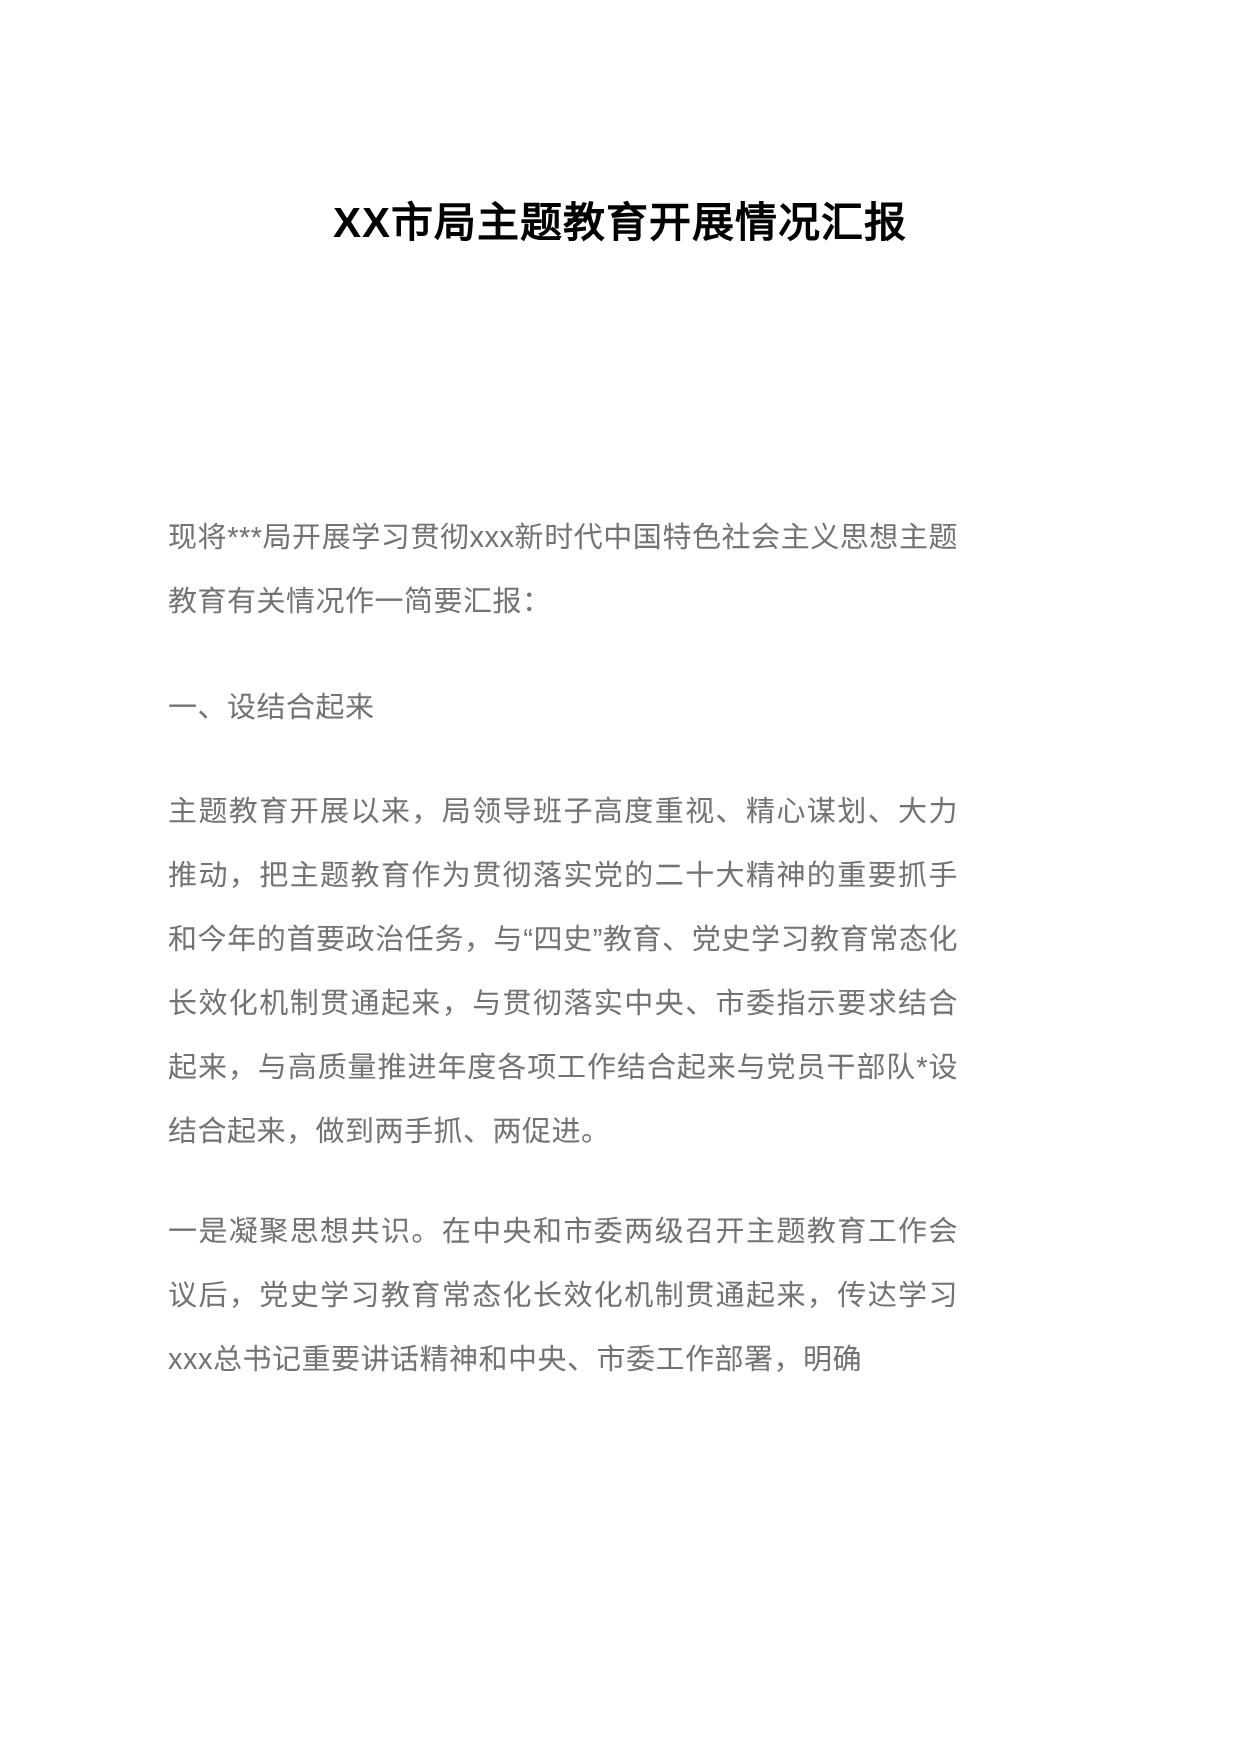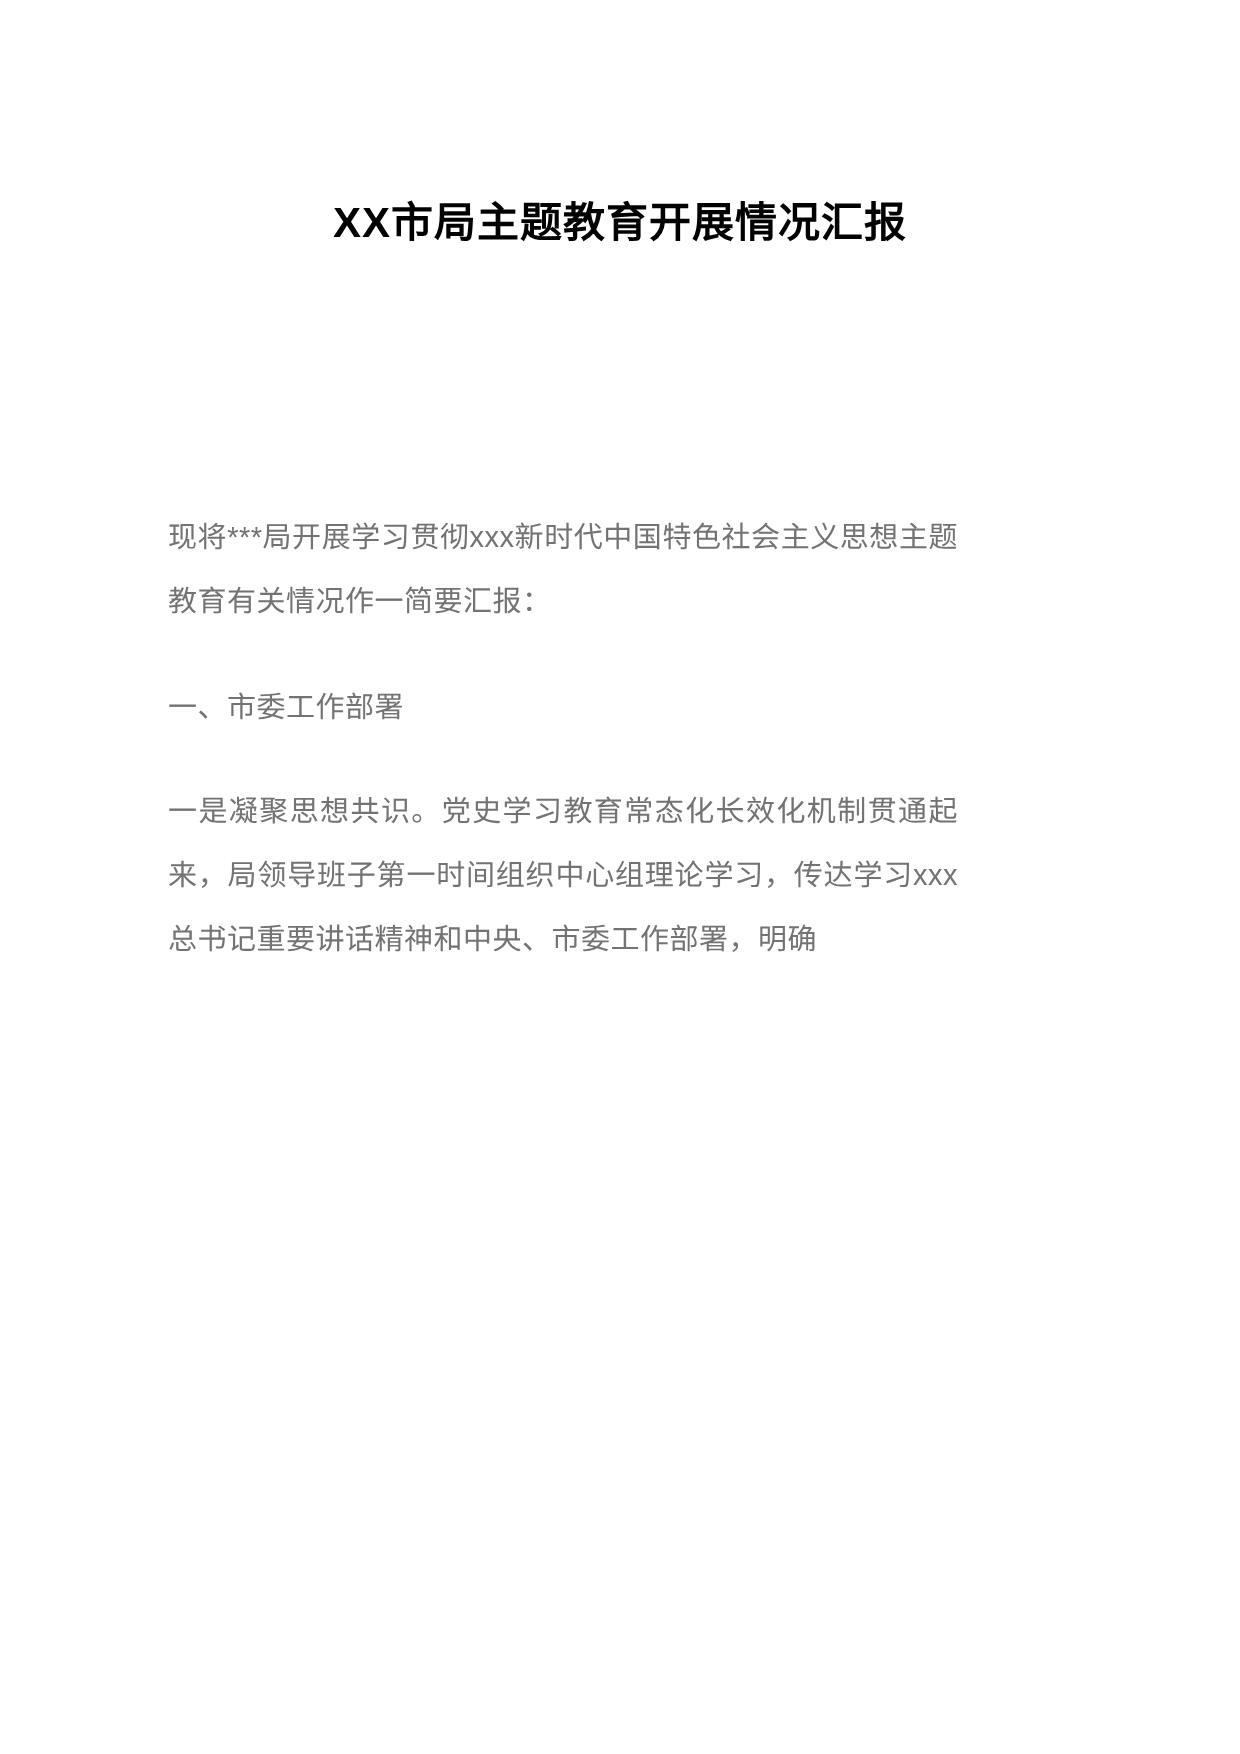--- a/index.html
+++ b/index.html
@@ -61,19 +61,20 @@
 </head>
 <body>
 
 <div class="page">
 
   <h1 class="doc-title">XX市局主题教育开展情况汇报</h1>
 
   <div class="body-area">
     <p class="para lead">现将***局开展学习贯彻xxx新时代中国特色社会主义思想主题教育有关情况作一简要汇报：</p>
 
-    <p class="para heading">一、市委工作部署</p>
+    <p class="para heading">一、设结合起来</p>
 
+    <p class="para">主题教育开展以来，局领导班子高度重视、精心谋划、大力推动，把主题教育作为贯彻落实党的二十大精神的重要抓手和今年的首要政治任务，与“四史”教育、党史学习教育常态化长效化机制贯通起来，与贯彻落实中央、市委指示要求结合起来，与高质量推进年度各项工作结合起来与党员干部队*设结合起来，做到两手抓、两促进。</p>
 
-    <p class="para last">一是凝聚思想共识。党史学习教育常态化长效化机制贯通起来，局领导班子第一时间组织中心组理论学习，传达学习xxx总书记重要讲话精神和中央、市委工作部署，明确</p>
+    <p class="para last">一是凝聚思想共识。在中央和市委两级召开主题教育工作会议后，党史学习教育常态化长效化机制贯通起来，传达学习xxx总书记重要讲话精神和中央、市委工作部署，明确</p>
   </div>
 
 </div>
 
 </body></html>

